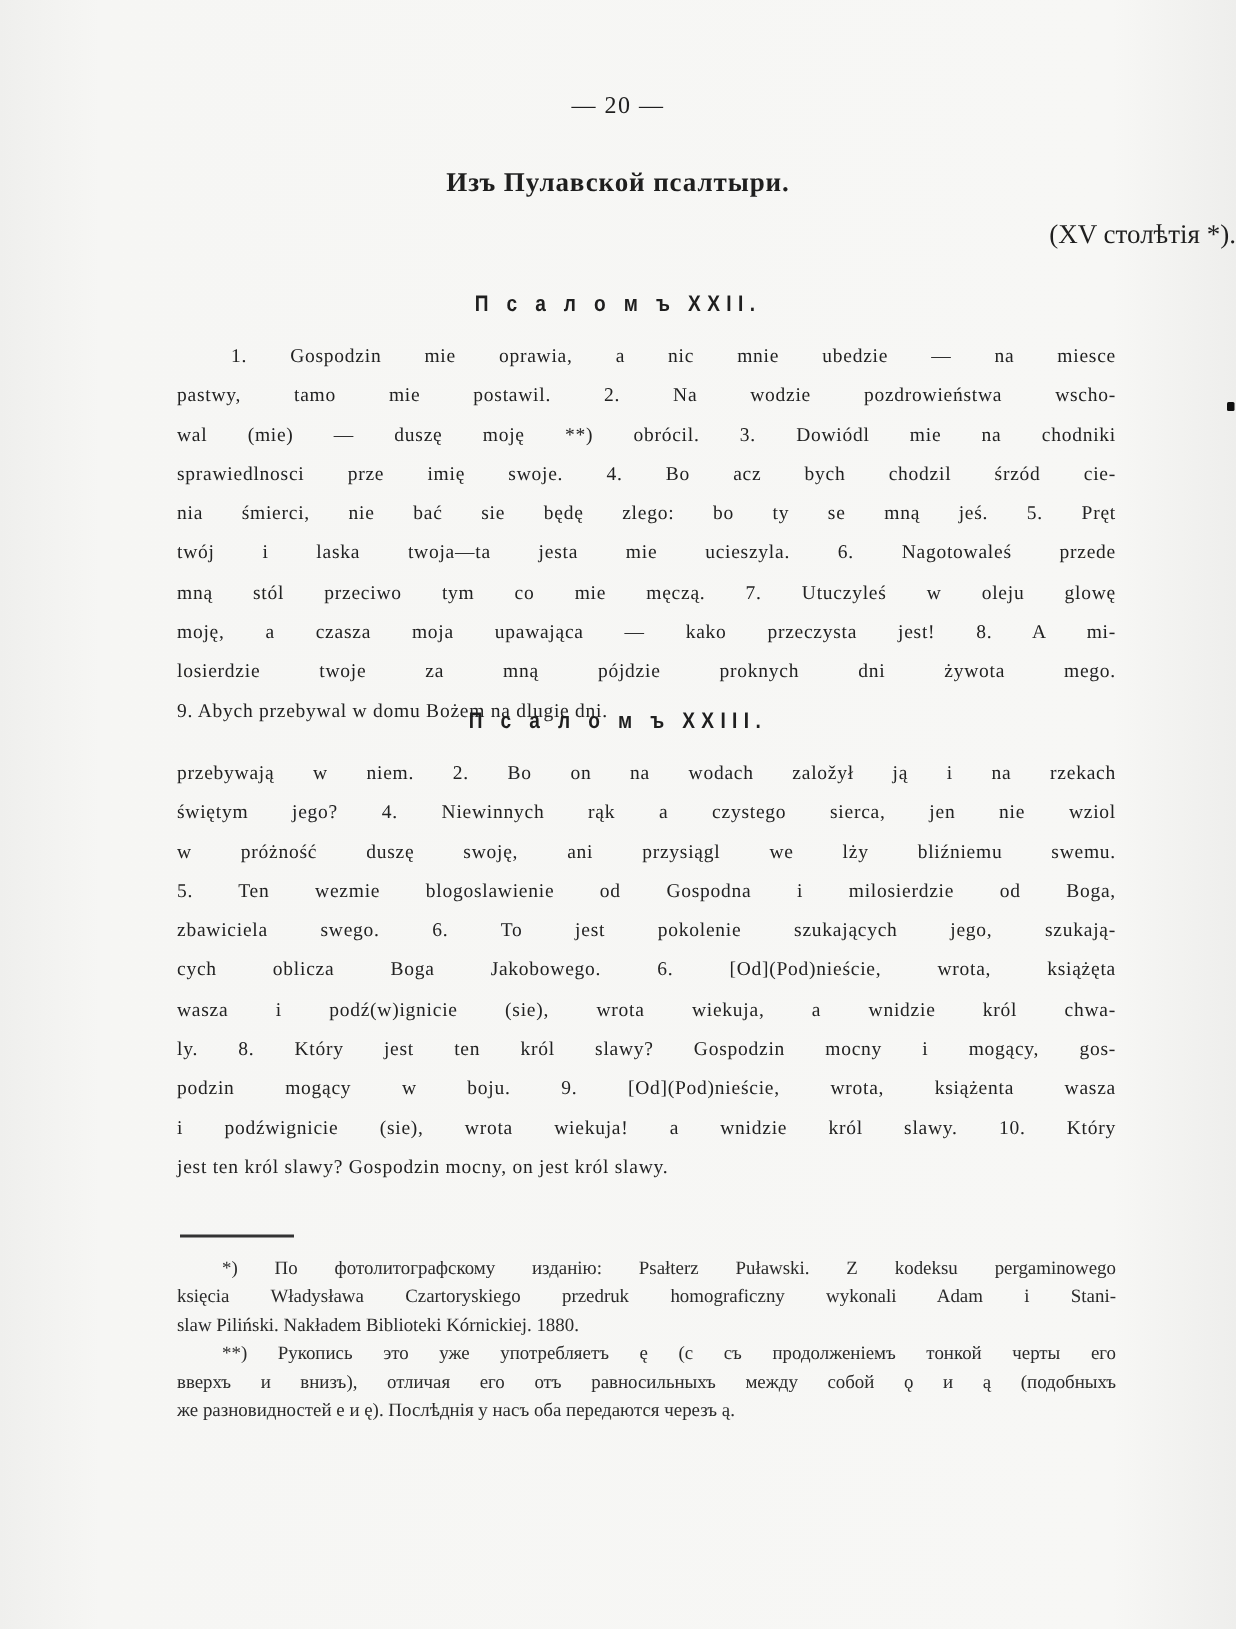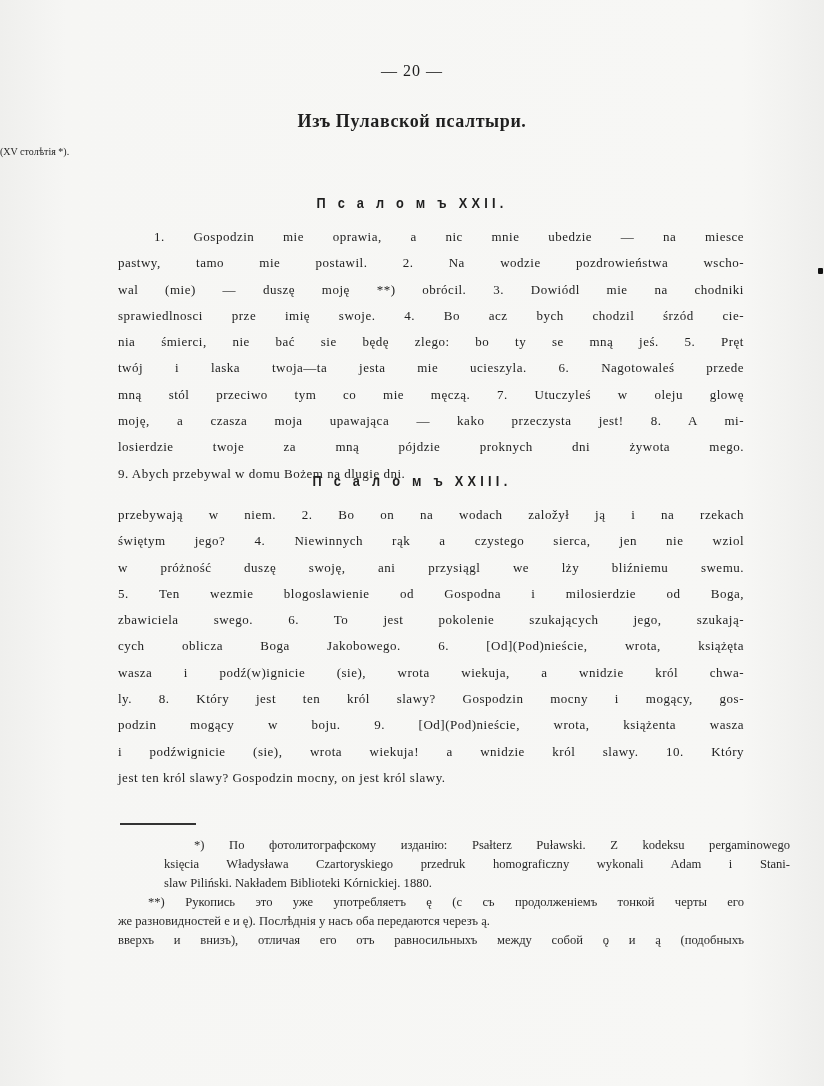--- a/index.html
+++ b/index.html
@@ -42,22 +42,22 @@
       top: 111px;
       text-align: center;
       font-size: 18px;
       font-weight: bold;
       letter-spacing: 0.6px;
     }
     .subtitle {
       position: absolute;
       left: 0; right: 0;
       top: 146px;
-      text-align: left;
-      font-size: 10px;
+      text-align: right;
+      font-size: 18px;
     }
     .psalm-heading {
       position: absolute;
       left: 0; right: 0;
       text-align: center;
       font-family: "Liberation Sans", "DejaVu Sans", sans-serif;
       font-weight: bold;
       font-size: 15px;
       letter-spacing: 5px;
       transform: scaleX(0.85);
@@ -88,21 +88,21 @@
     }
     .footnote {
       position: absolute;
       left: 118px;
       width: 626px;
       font-size: 12.6px;
       line-height: 19px;
       color: #2a2a2a;
     }
     .footnote .line.first { padding-left: 30px; }
-    .fn1 { top: 836px; margin-left: 46px; }
+    .fn1 { top: 836px; }
     .fn2 { top: 893px; }
   </style>
 </head>
 <body>
 
 <div class="page">
 
   <div class="dot-mark"></div>
 
   <div class="page-number">— 20 —</div>
@@ -145,17 +145,17 @@
   <div class="rule"></div>
 
   <div class="footnote fn1">
     <span class="line first">*) По фотолитографскому изданію: Psałterz Puławski. Z kodeksu pergaminowego</span>
     <span class="line">księcia Władysława Czartoryskiego przedruk homograficzny wykonali Adam i Stani-</span>
     <span class="line last">slaw Piliński. Nakładem Biblioteki Kórnickiej. 1880.</span>
   </div>
 
   <div class="footnote fn2">
     <span class="line first">**) Рукопись это уже употребляетъ ę (с съ продолженіемъ тонкой черты его</span>
+    <span class="line">вверхъ и внизъ), отличая его отъ равносильныхъ между собой ǫ и ą (подобныхъ</span>
     <span class="line last">же разновидностей е и ę). Послѣднія у насъ оба передаются черезъ ą.</span>
-    <span class="line">вверхъ и внизъ), отличая его отъ равносильныхъ между собой ǫ и ą (подобныхъ</span>
   </div>
 
 </div>
 
 </body></html>

